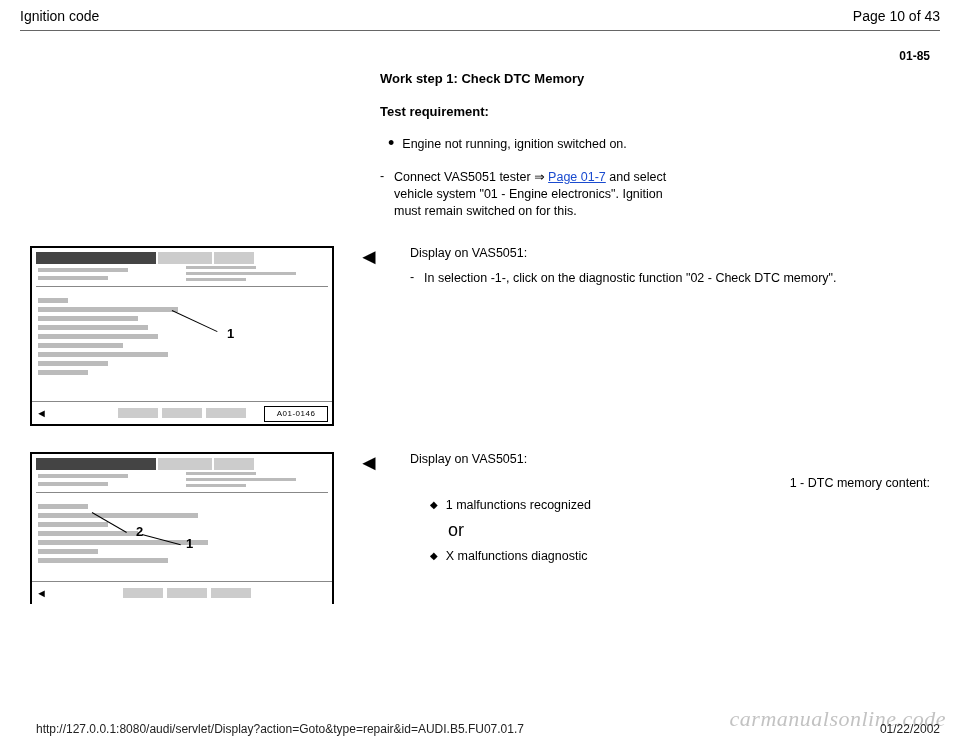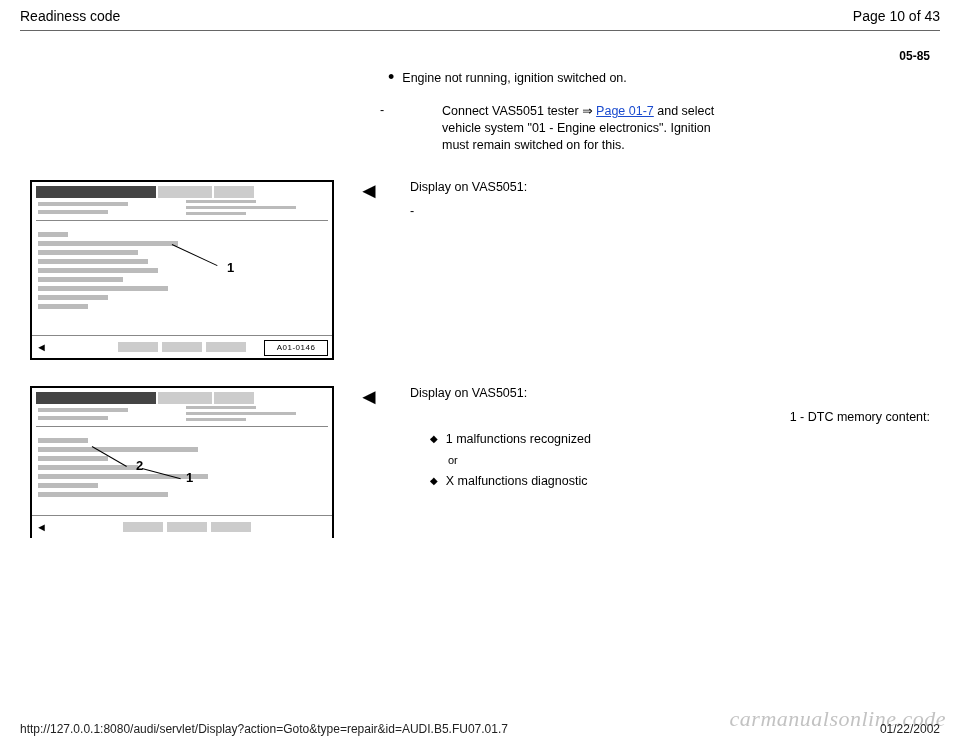--- a/index.html
+++ b/index.html
@@ -44,21 +44,21 @@
   }
   .bullet-row {
     display: flex;
     align-items: flex-start;
     margin: 6px 0 18px 8px;
     font-size: 12.5px;
   }
   .bullet-dot { margin-right: 8px; font-size: 18px; line-height: 12px; }
   .dash-row { display: flex; align-items: flex-start; font-size: 12.5px; margin-bottom: 6px; }
   .dash-mark { width: 14px; flex: none; }
-  .dash-text { max-width: 280px; line-height: 1.35; margin-left: 48px; }
+  .dash-text { max-width: 280px; line-height: 1.35; }
   .link { color: #1a4bcf; text-decoration: underline; cursor: pointer; }
 
   .section-row {
     display: flex;
     align-items: flex-start;
     margin-top: 26px;
     gap: 24px;
   }
   .diagram-box {
     width: 300px;
@@ -78,21 +78,21 @@
   }
   .text-col { flex: 1; font-size: 12.5px; }
   .text-col .label-line { margin-bottom: 10px; }
   .sub-dash-row { display: flex; align-items: flex-start; margin-top: 4px; }
   .sub-dash-row .dash-mark { width: 14px; flex: none; }
   .sub-dash-row .dash-text { line-height: 1.35; max-width: 440px; }
 
   .indent-list { margin-left: 20px; margin-top: 6px; }
   .indent-list .row { display: flex; align-items: center; margin: 8px 0; gap: 8px; font-size: 12.5px; }
   .indent-list .diamond { font-size: 10px; }
-  .indent-list .or-row { margin-left: 18px; font-size: 11px; }
+  .indent-list .or-row { margin-left: 18px; font-size: 18px; }
 
   
   .dg-top { position:absolute; left:4px; top:4px; right:4px; height:34px; border-bottom:1px solid #888; }
   .dg-top .tab { position:absolute; left:0; top:0; width:120px; height:12px; background:#444;}
   .dg-top .tab2 { position:absolute; left:122px; top:0; width:54px; height:12px; background:#ccc;}
   .dg-top .tab3 { position:absolute; left:178px; top:0; width:40px; height:12px; background:#ccc;}
   .dg-top .line1 { position:absolute; left:2px; top:16px; width:90px; height:4px; background:#bbb;}
   .dg-top .line2 { position:absolute; left:2px; top:24px; width:70px; height:4px; background:#bbb;}
   .dg-top .rline1 { position:absolute; left:150px; top:14px; width:70px; height:3px; background:#bbb;}
   .dg-top .rline2 { position:absolute; left:150px; top:20px; width:110px; height:3px; background:#bbb;}
@@ -102,21 +102,21 @@
   .dg-bottom { position:absolute; left:0; right:0; bottom:0; height:22px; border-top:1px solid #888; background:#fff; display:flex; align-items:center; justify-content:space-between; padding:0 4px;}
   .dg-bottom .tri { font-size:11px; color:#000; }
   .dg-bottom .btns { display:flex; gap:4px; }
   .dg-bottom .btn { width:40px; height:10px; background:#ccc; }
   .dg-bottom .code-box { position:absolute; right:4px; bottom:2px; width:62px; height:14px; border:1px solid #000; font-size:8px; text-align:center; line-height:14px; letter-spacing:0.5px; background:#fff;}
   .callout-num { position:absolute; font-size:13px; font-weight:bold; }
   .callout-line { position:absolute; background:#000; }
 
   .footer-row {
     position: absolute;
-    left: 0; right:0; bottom: 6px;
+    left: 16px; right:0; bottom: 6px;
     display: flex;
     justify-content: space-between;
     padding: 0 20px;
     font-size: 12px;
     color:#222;
   }
   .watermark {
     position: absolute;
     right: 14px;
     bottom: 10px;
@@ -127,30 +127,32 @@
     letter-spacing: 0.5px;
     pointer-events: none;
   }
   
   .diagram-cut { height:150px; border-bottom:none; }
 </style>
 </head>
 <body>
 
 <div class="header-row">
-  <div>Readiness code</div>
+  <div>Ignition code</div>
   <div>Page 10 of 43</div>
 </div>
 <div class="divider"></div>
 
-<div class="page-number-small">05-85</div>
+<div class="page-number-small">01-85</div>
 
 <div class="content-wrap">
 
   <div class="intro-block">
+    <div class="heading-bold">Work step 1: Check DTC Memory</div>
+    <div class="heading-bold">Test requirement:</div>
 
     <div class="bullet-row">
       <span class="bullet-dot">•</span>
       <span>Engine not running, ignition switched on.</span>
     </div>
 
     <div class="dash-row">
       <span class="dash-mark">-</span>
       <span class="dash-text">
         <span>Connect VAS5051 tester  </span>
@@ -198,20 +200,21 @@
         <div class="code-box">A01-0146</div>
       </div>
     </div>
 
     <div class="arrow-col">◄</div>
 
     <div class="text-col">
       <div class="label-line">Display on VAS5051:</div>
       <div class="sub-dash-row">
         <span class="dash-mark">-</span>
+        <span class="dash-text">In selection -1-, click on the diagnostic function "02 - Check DTC memory".</span>
       </div>
     </div>
   </div>
 
   <div class="section-row">
     <div class="diagram-box diagram-cut">
       <div class="dg-top">
         <div class="tab"></div>
           <div class="tab2"></div>
           <div class="tab3"></div>

